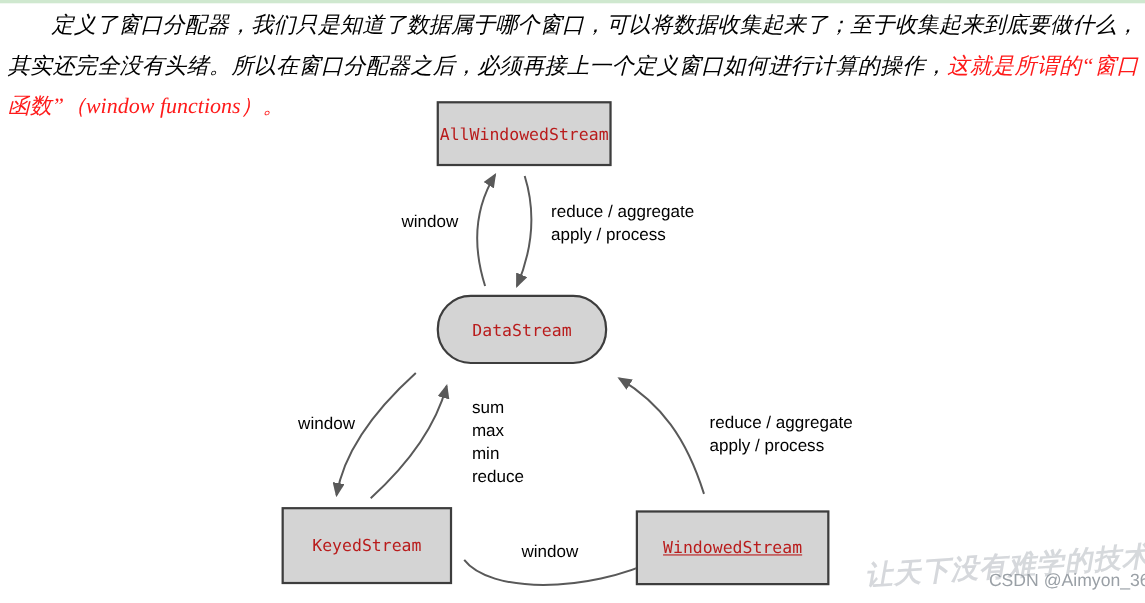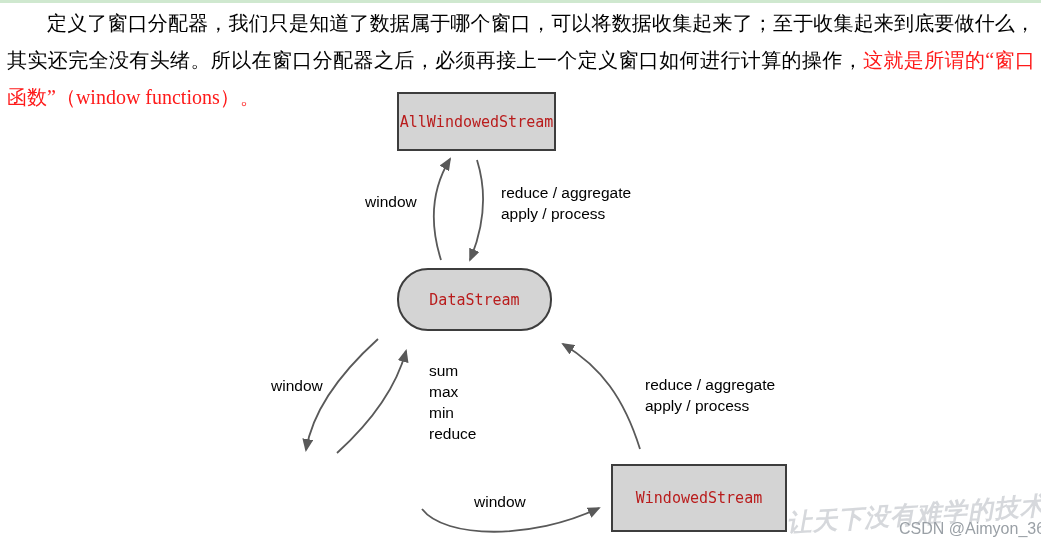--- a/index.html
+++ b/index.html
@@ -13,35 +13,35 @@
   #screen{
     position:relative;width:1041px;height:548px;background:#fff;
     overflow:hidden;font-family:"Liberation Sans",sans-serif;
   }
   #topbar{position:absolute;left:0;top:0;width:1041px;height:3px;background:var(--bar);}
   
   #para{
     position:absolute;left:7px;top:5px;width:1028px;
     font-family:"Liberation Serif","DejaVu Serif",serif;
     font-size:20px;line-height:37px;color:#000;
-    text-align:justify;text-indent:2em;margin:0;
+    text-align:justify;text-indent:2em;margin:0;font-style:italic;
   }
   .red-seg{color:var(--red);}
   
   .node{
     position:absolute;background:var(--node-fill);
     border:2px solid var(--node-border);box-sizing:border-box;
     display:flex;align-items:center;justify-content:center;
     font-family:"DejaVu Sans Mono","Liberation Mono",monospace;
     font-size:15px;color:#b91c1c;white-space:nowrap;
   }
   #node-allwindowed{left:397px;top:92px;width:159px;height:59px;}
   #node-datastream {left:397px;top:268px;width:155px;height:63px;border-radius:31px;}
   #node-keyedstream{left:256px;top:461px;width:155px;height:70px;}
-  #node-windowedstream{left:611px;top:464px;width:176px;height:68px;}
+  #node-windowedstream{left:578px;top:464px;width:176px;height:68px;text-decoration:underline;}
   
   .edge-label{
     position:absolute;font-family:"Liberation Sans",sans-serif;
     font-size:15.5px;color:#000;line-height:21px;white-space:nowrap;
   }
   #lbl-window-top {left:365px;top:191px;}
   #lbl-reduce-top {left:501px;top:182px;}
   #lbl-keyby      {left:271px;top:375px;}
   #lbl-agg        {left:429px;top:360px;}
   #lbl-window-bot {left:474px;top:491px;}
@@ -81,20 +81,21 @@
     <path class="edge" d="M 441,260 Q 423,203 450,159" marker-end="url(#arw)"></path>
     <path class="edge" d="M 477,160 Q 492,208 470,260" marker-end="url(#arw)"></path>
     <path class="edge" d="M 378,339 Q 315,396 306,450" marker-end="url(#arw)"></path>
     <path class="edge" d="M 337,453 Q 392,403 406,351" marker-end="url(#arw)"></path>
     <path class="edge" d="M 422,509 C 445,539 532,540 599,508" marker-end="url(#arw)"></path>
     <path class="edge" d="M 640,449 C 624,398 601,367 563,344" marker-end="url(#arw)"></path>
   </svg>
 
   <div class="node" id="node-allwindowed">AllWindowedStream</div>
   <div class="node" id="node-datastream">DataStream</div>
+  <div class="node" id="node-keyedstream">KeyedStream</div>
   <div class="node" id="node-windowedstream">WindowedStream</div>
 
   <div class="edge-label" id="lbl-window-top">window</div>
 
   <div class="edge-label" id="lbl-reduce-top">
     <div>reduce / aggregate</div>
     <div>apply / process</div>
   </div>
 
   <div class="edge-label" id="lbl-keyby">window</div>

